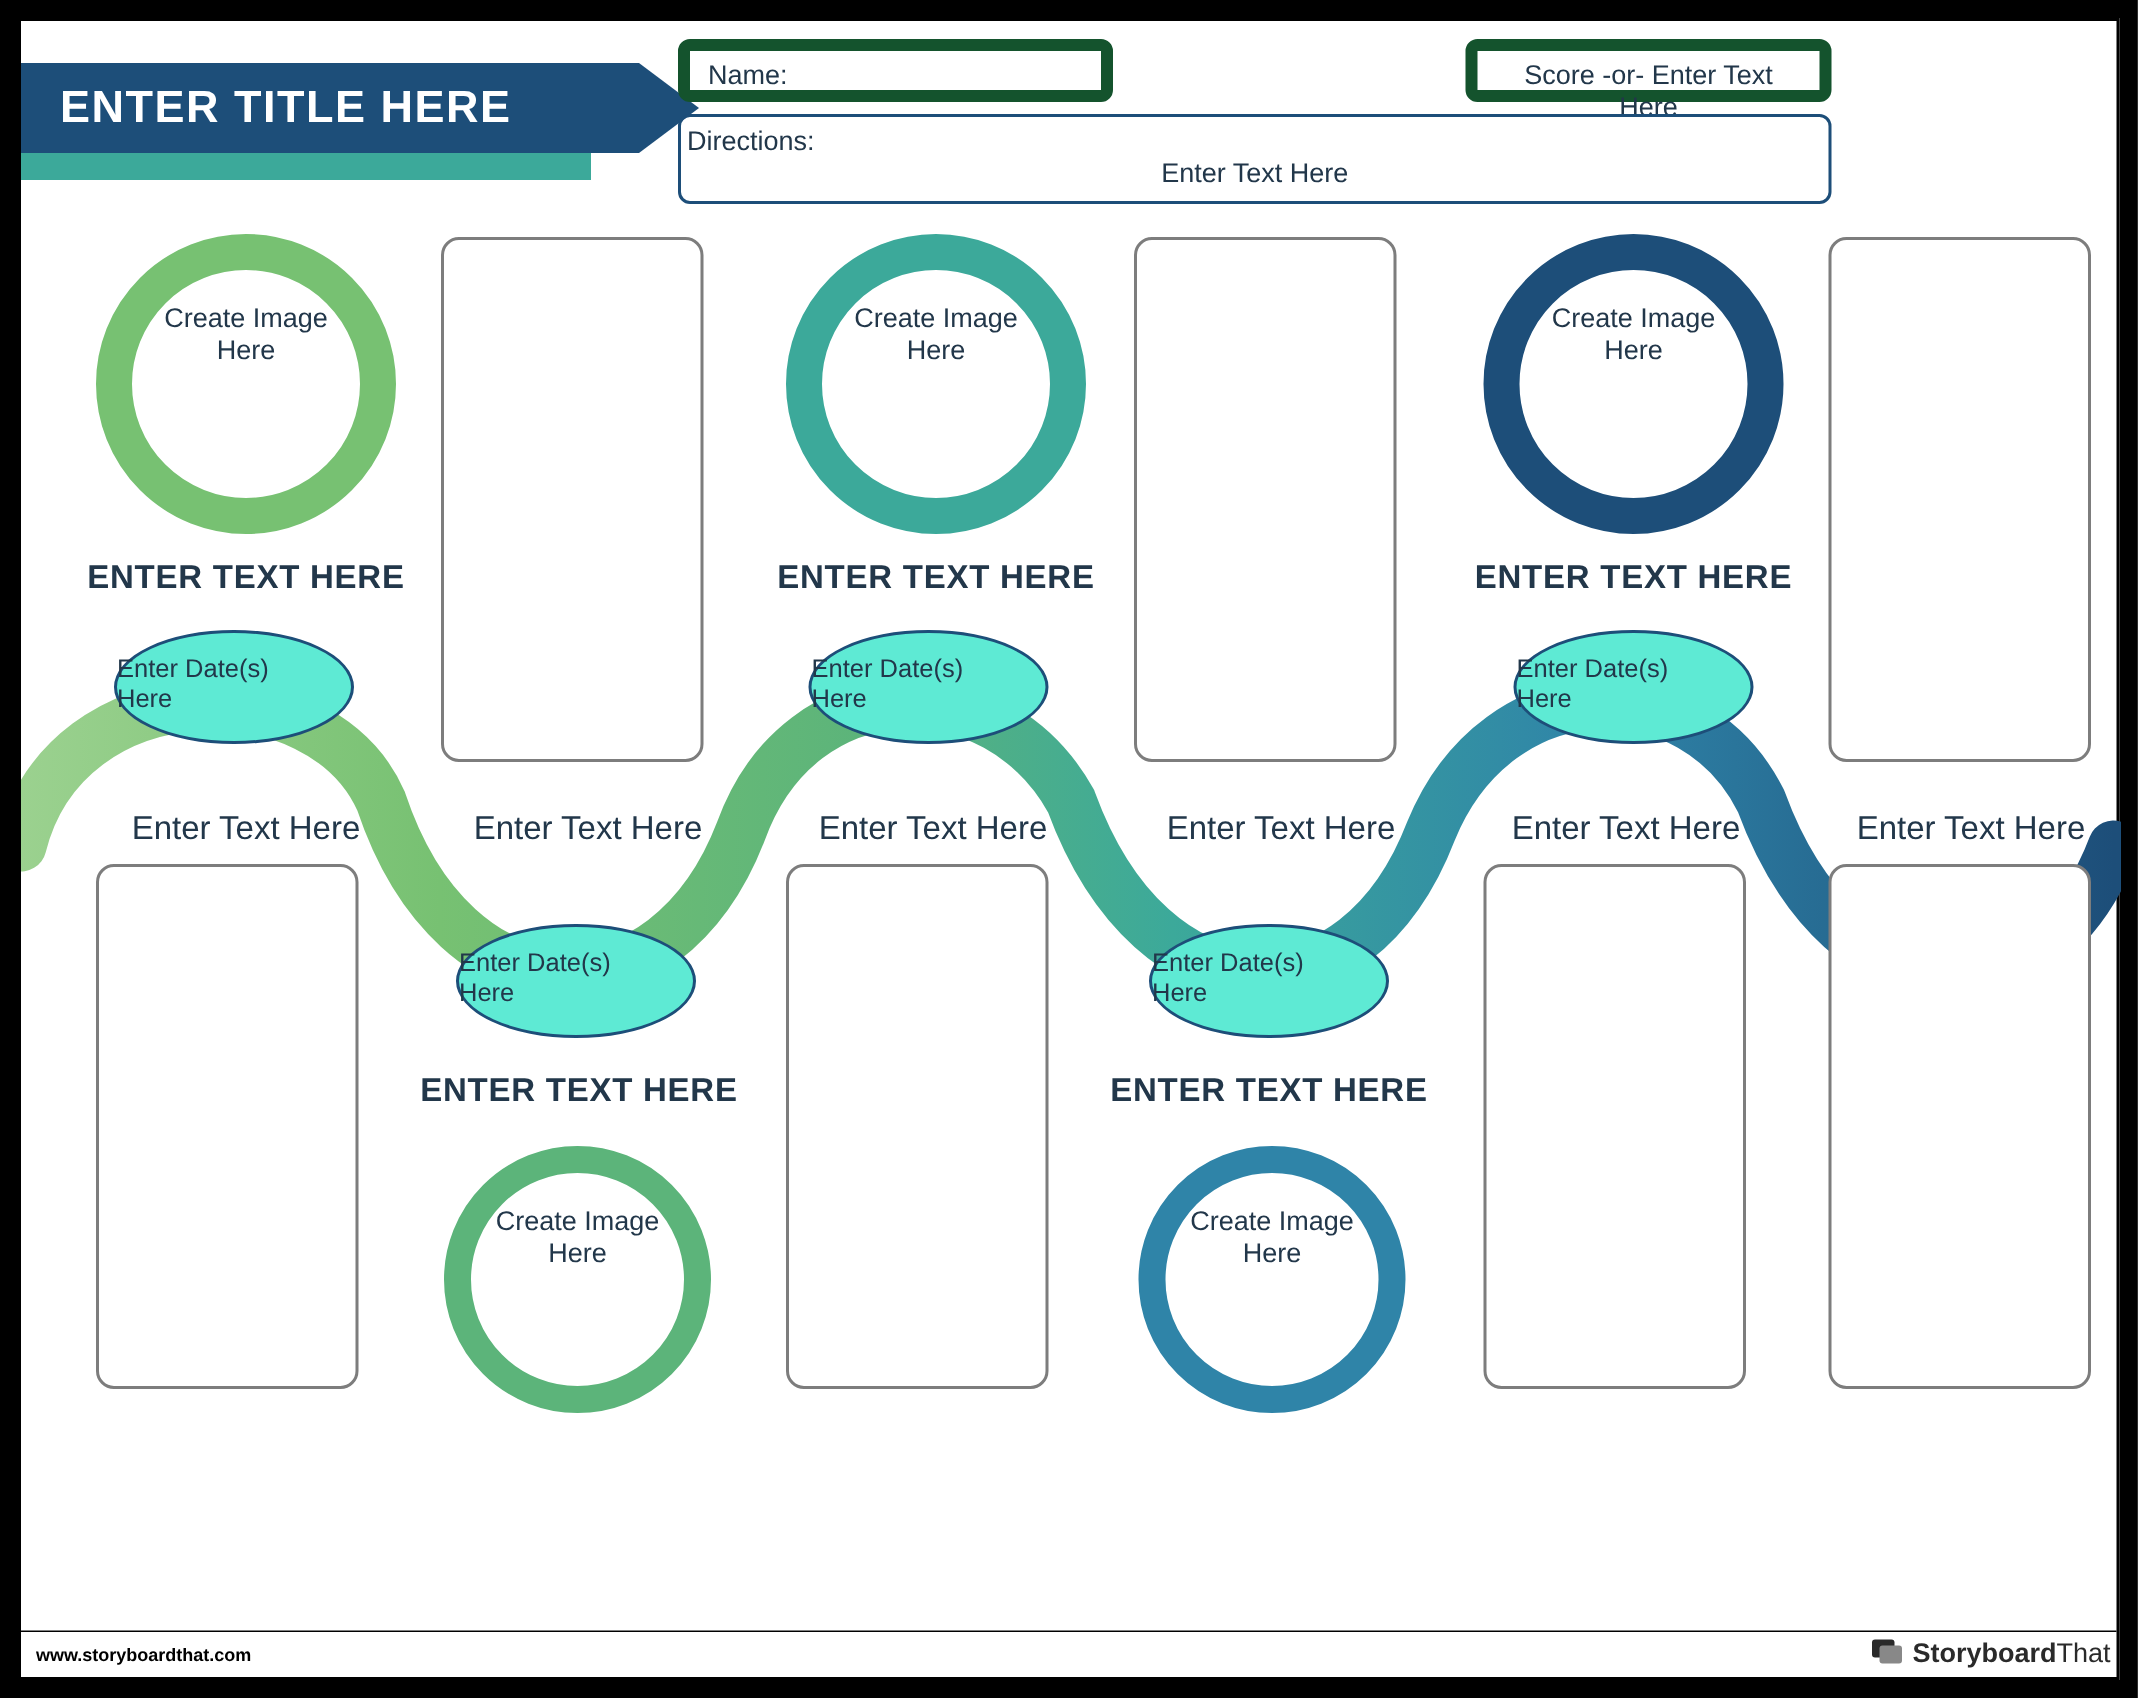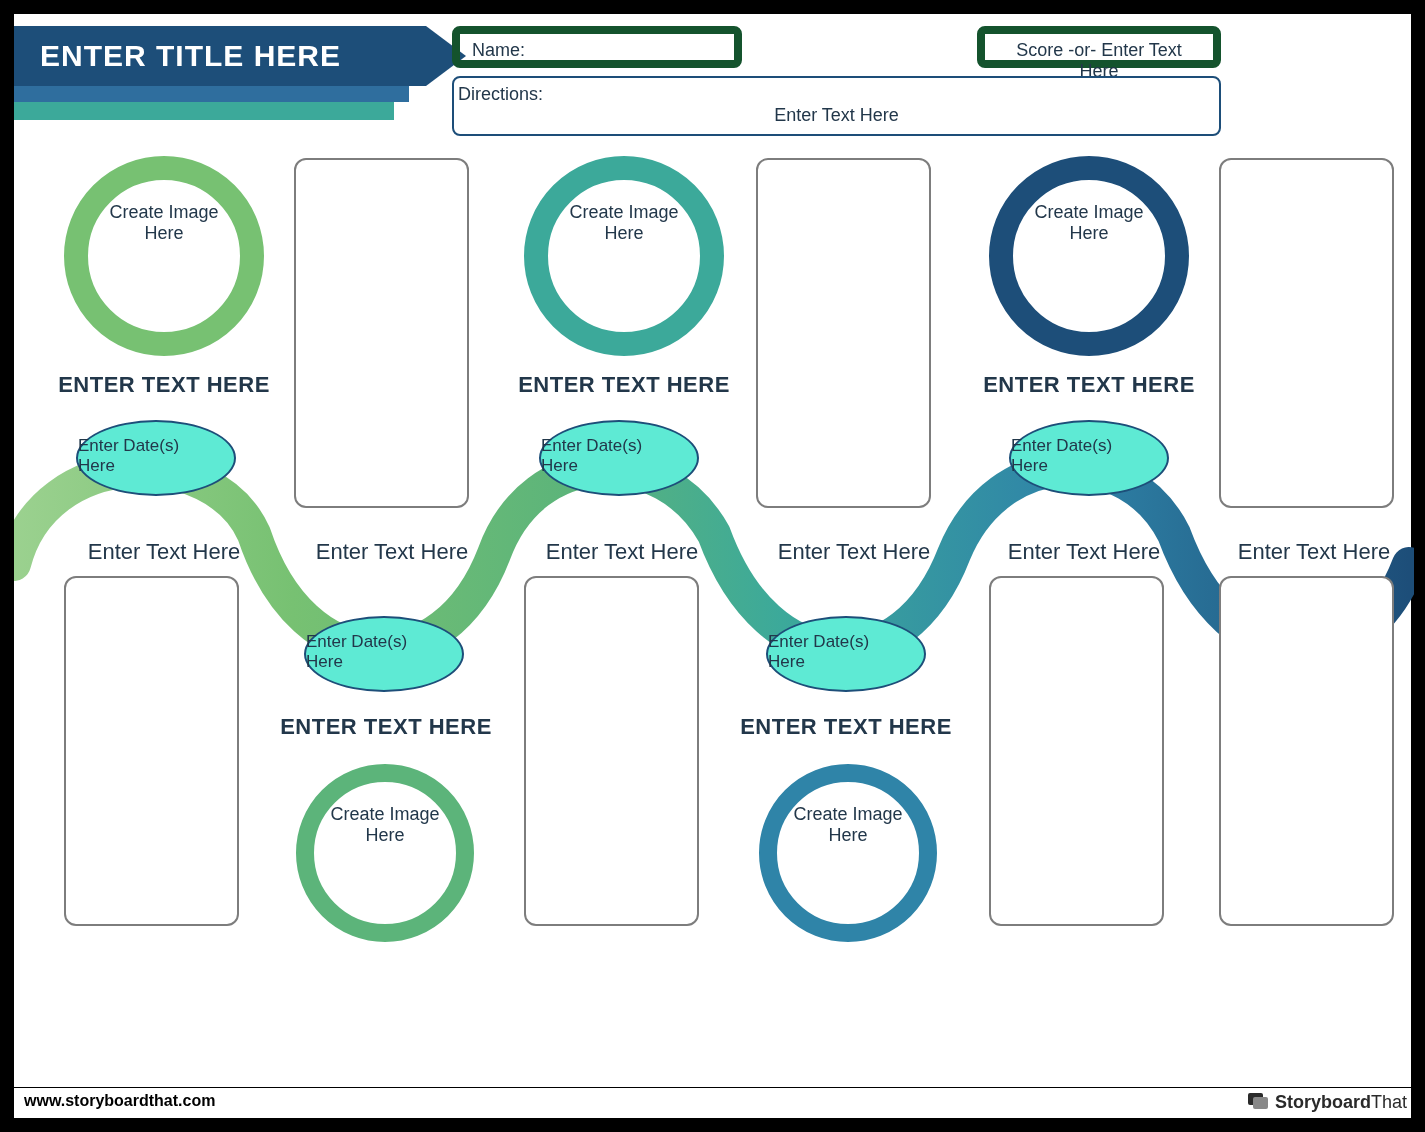--- a/index.html
+++ b/index.html
@@ -29,40 +29,40 @@
   
   .rect{border:2px solid #7d7d7d;border-radius:12px;background:#fff;box-sizing:border-box}
 
   
   .head{font-size:22px;font-weight:700;color:#22374a;letter-spacing:.5px;text-align:center;white-space:nowrap}
   .slabel{font-size:22px;color:#22374a;text-align:center;white-space:nowrap}
 
   
   .date{width:160px;height:76px;border:2px solid #1d4e79;border-radius:50%;background:#5eead4;text-align:left;font-size:17px;color:#22374a;box-sizing:border-box;padding-top:14px;line-height:20px}
 
-  .reflink{font-size:16px;font-weight:700;color:#000}
+  .reflink{font-size:12px;font-weight:700;color:#000}
   .brand{font-size:18px;font-weight:700;color:#2a2a2a}
   .brand svg{vertical-align:-4px;margin-right:6px}
 
   
   .c1{border-color:#77c172}
   .c2{border-color:#5cb47a}
   .c3{border-color:#3ca99a}
   .c4{border-color:#2f84a8}
   .c5{border-color:#1d4e79}
 </style>
 </head>
 <body>
 
 <div class="page">
  <div class="sheet">
 
   <div class="abs stripe-teal banner-stripe" style="left:0;top:76px;width:380px"></div>
   <div class="abs stripe-mid banner-stripe" style="left:0;top:58px;width:395px"></div>
-  <div class="abs banner" style="left:0;top:12px;width:360px">
+  <div class="abs banner" style="left:0;top:28px;width:360px">
     <span>ENTER TITLE HERE</span>
   </div>
 
   <div class="abs field" style="left:438px;top:12px;width:290px;height:42px">
     <span class="lbl">Name:</span>
   </div>
   <div class="abs field" style="left:963px;top:12px;width:244px;height:42px;text-align:center">
     <span>Score -or- Enter Text Here</span>
   </div>
   <div class="abs dir-box" style="left:438px;top:62px;width:769px;height:60px">

